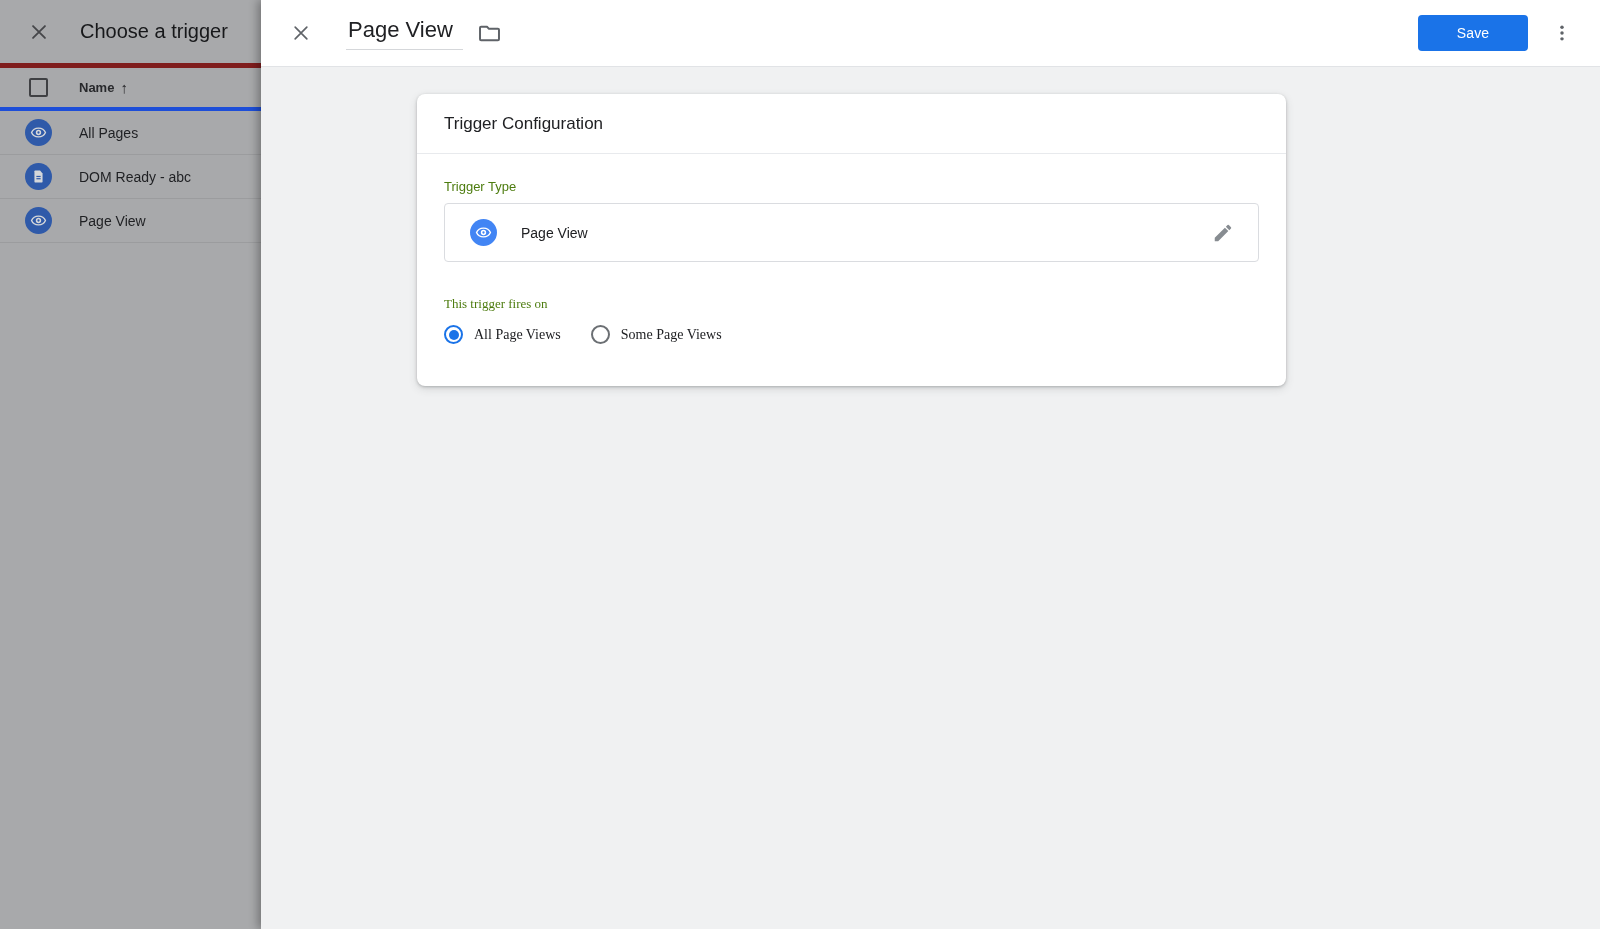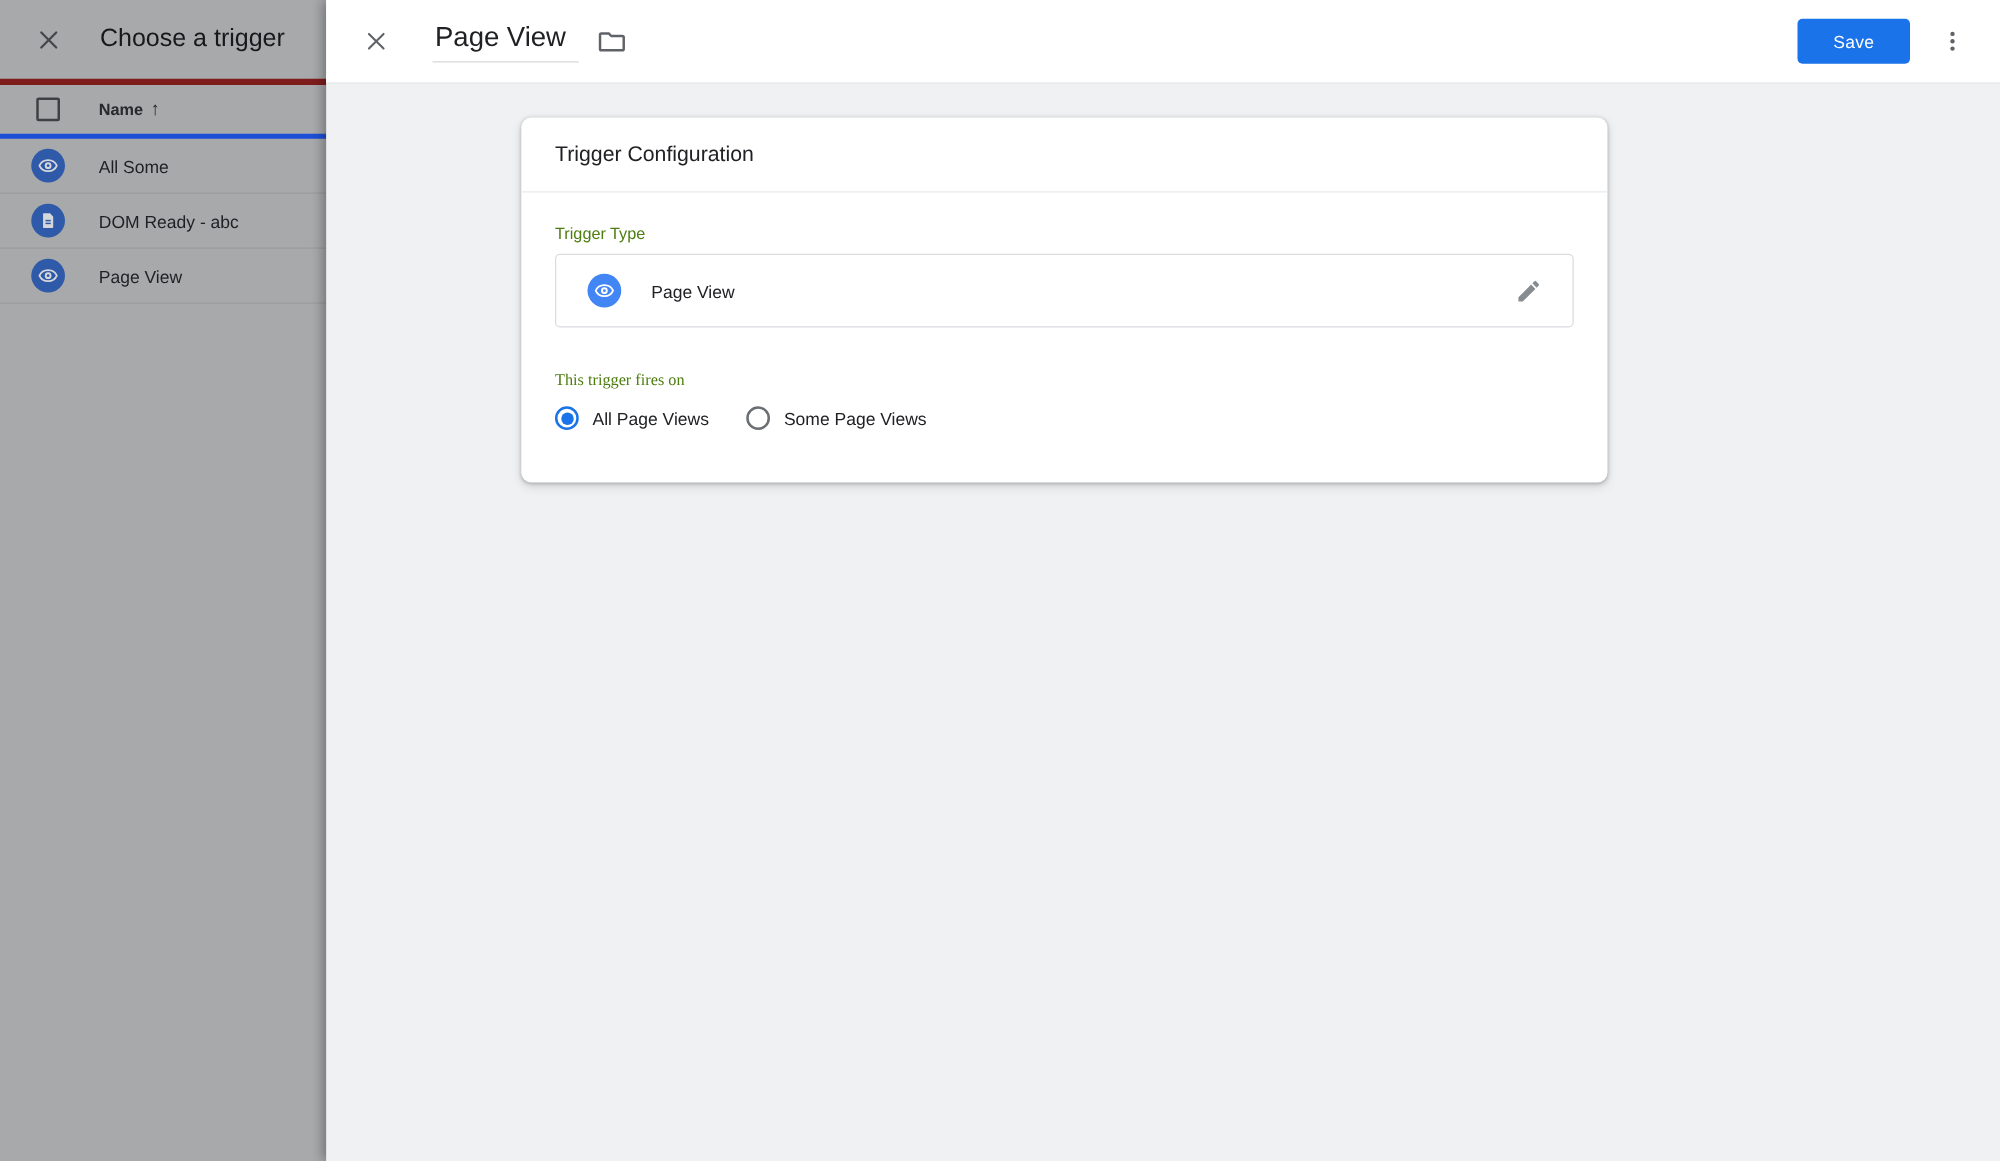--- a/index.html
+++ b/index.html
@@ -88,21 +88,21 @@
     margin-left: 35px;
     padding: 0 10px 6px 2px;
     font-size: 22px; font-weight: 400; color: #202124;
     border-bottom: 1px solid #d5d7da;
     white-space: nowrap;
     cursor: text;
   }
   .folder-btn { margin-left: 14px; }
   .spacer { flex: 1; }
   .save-btn {
-    width: 90px; height: 36px;
+    width: 110px; height: 36px;
     background: #1a73e8; color: #ffffff;
     border: none; border-radius: 4px;
     font-family: inherit; font-size: 14px; font-weight: 500;
     letter-spacing: .2px; cursor: pointer;
   }
   .kebab-btn { margin-left: 22px; width: 24px; height: 36px; }
 
   .ed-content { flex: 1; overflow: auto; }
   .card {
     width: 869px;
@@ -131,21 +131,21 @@
     cursor: pointer; background: #fff;
   }
   .type-box .type-value {
     margin-left: 24px;
     font-size: 14px; font-weight: 500; color: #202124;
   }
   .edit-btn { margin-left: auto; }
   .fires-label { margin-top: 34px; font-family: Liberation Serif, serif; }
   .radio-group {
     margin-top: 13px;
-    display: flex; align-items: center; gap: 30px;
+    display: flex; align-items: center; gap: 30px; font-family: Liberation Serif, serif;
   }
   .radio-option {
     display: inline-flex; align-items: center; gap: 11px;
     cursor: pointer;
   }
   .radio {
     width: 19px; height: 19px; border-radius: 50%;
     border: 2px solid #6b6f73; position: relative;
     flex: 0 0 19px;
   }
@@ -179,21 +179,21 @@
       </span>
     </div>
 
     <div class="sb-row">
       <span class="avatar dim">
         <svg width="17" height="17" viewBox="0 0 24 24">
             <path d="M12 5.8C7.5 5.8 3.7 8.4 2.2 12c1.5 3.6 5.3 6.2 9.8 6.2s8.3-2.6 9.8-6.2C20.3 8.4 16.5 5.8 12 5.8z" fill="none" stroke="#d5d7da" stroke-width="2"></path>
             <circle cx="12" cy="12" r="2.7" fill="none" stroke="#d5d7da" stroke-width="2.2"></circle>
           </svg>
       </span>
-      <span class="row-label">All Some</span>
+      <span class="row-label">All Pages</span>
     </div>
 
     <div class="sb-row">
       <span class="avatar dim">
         <svg width="15" height="15" viewBox="0 0 24 24">
             <path d="M6.5 2.5h8L18.5 7v13.5c0 .55-.45 1-1 1h-11c-.55 0-1-.45-1-1v-17c0-.55.45-1 1-1z" fill="#d5d7da"></path>
             <rect x="8.6" y="11" width="6.8" height="1.9" fill="#2f5aa9"></rect>
             <rect x="8.6" y="14.6" width="6.8" height="1.9" fill="#2f5aa9"></rect>
           </svg>
       </span>

